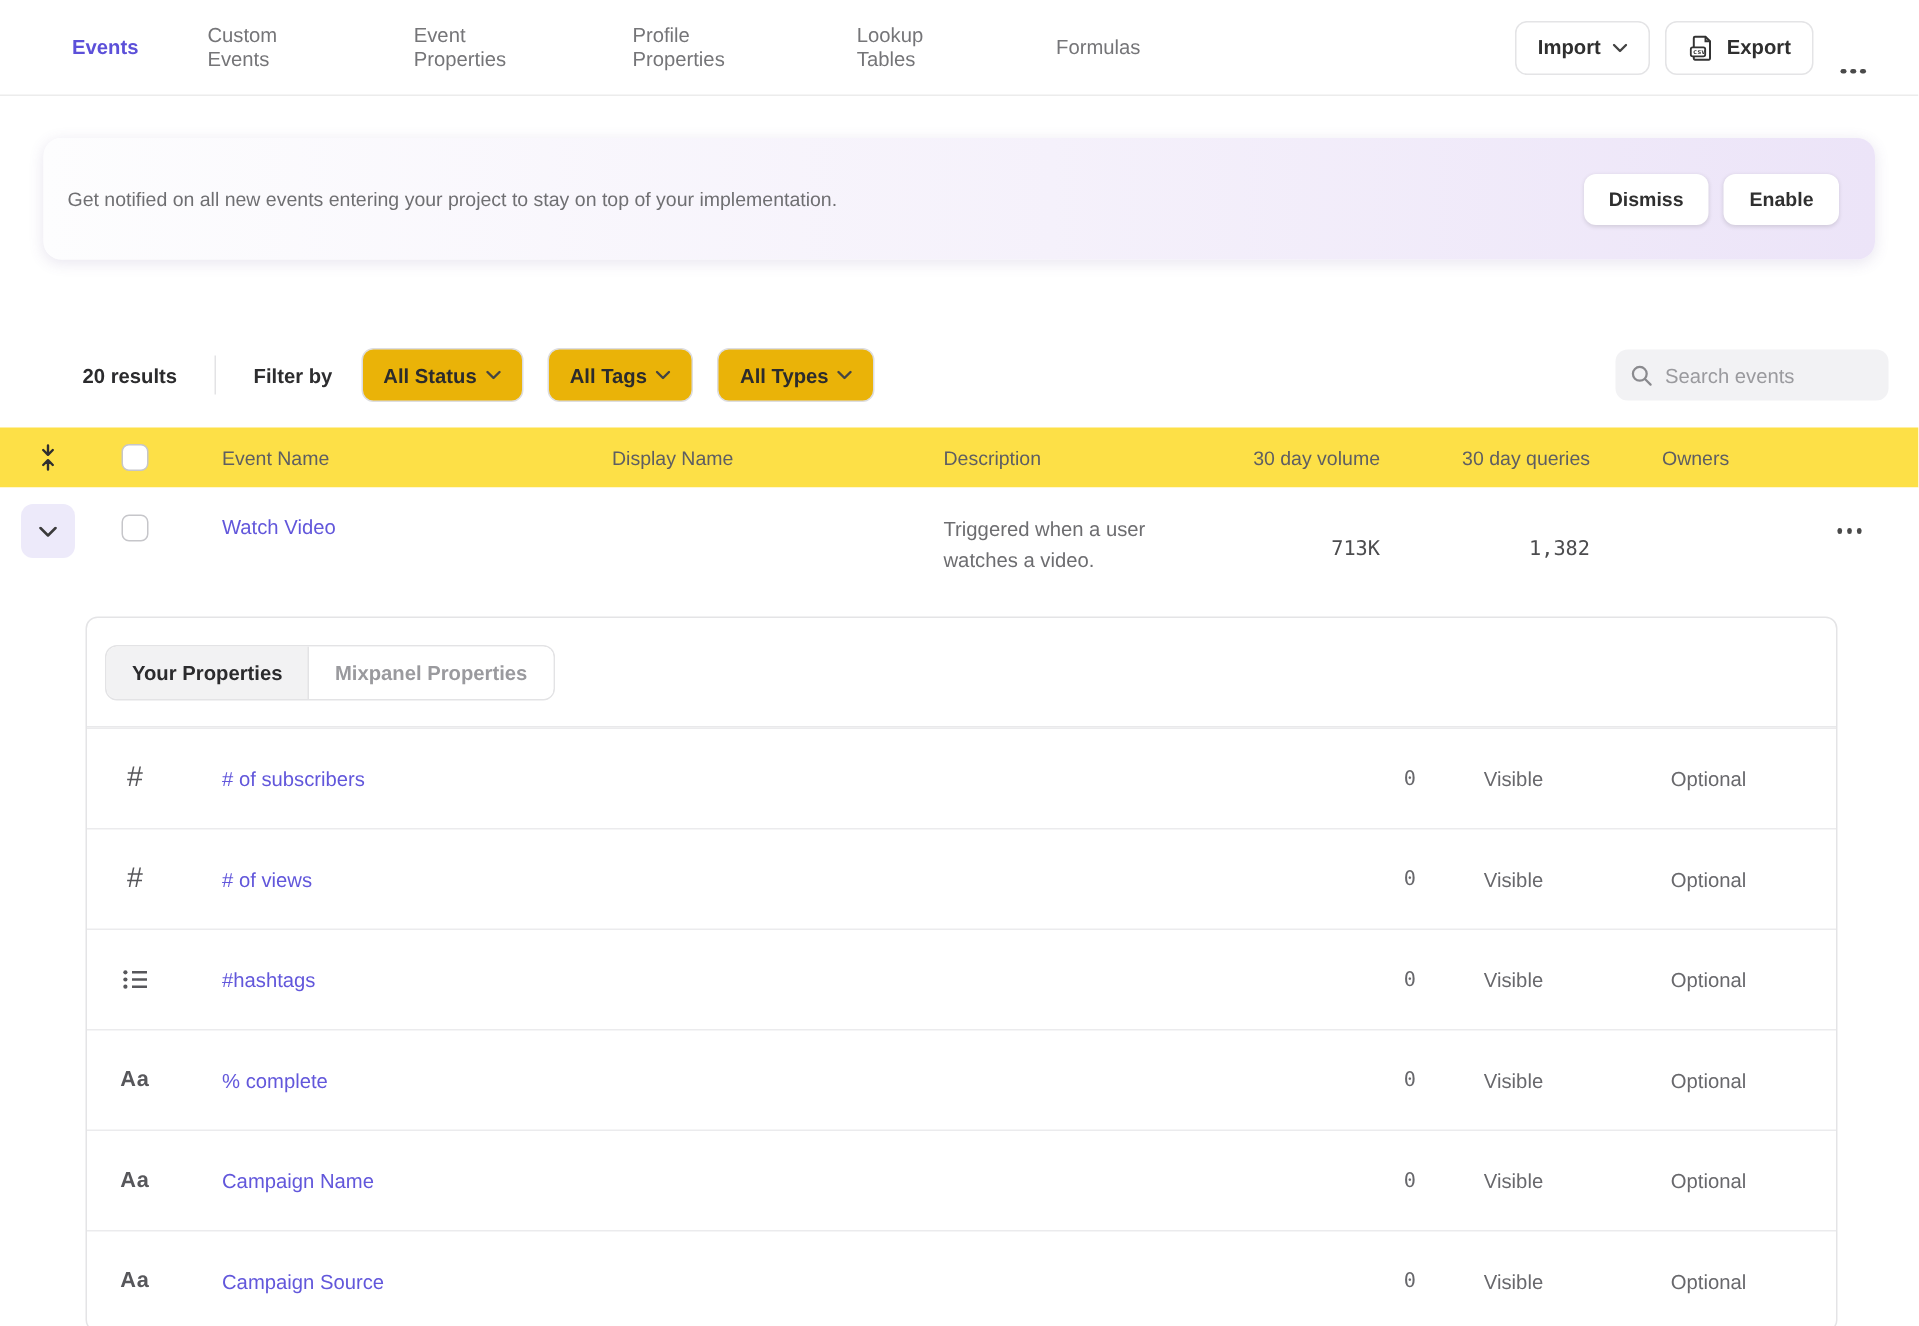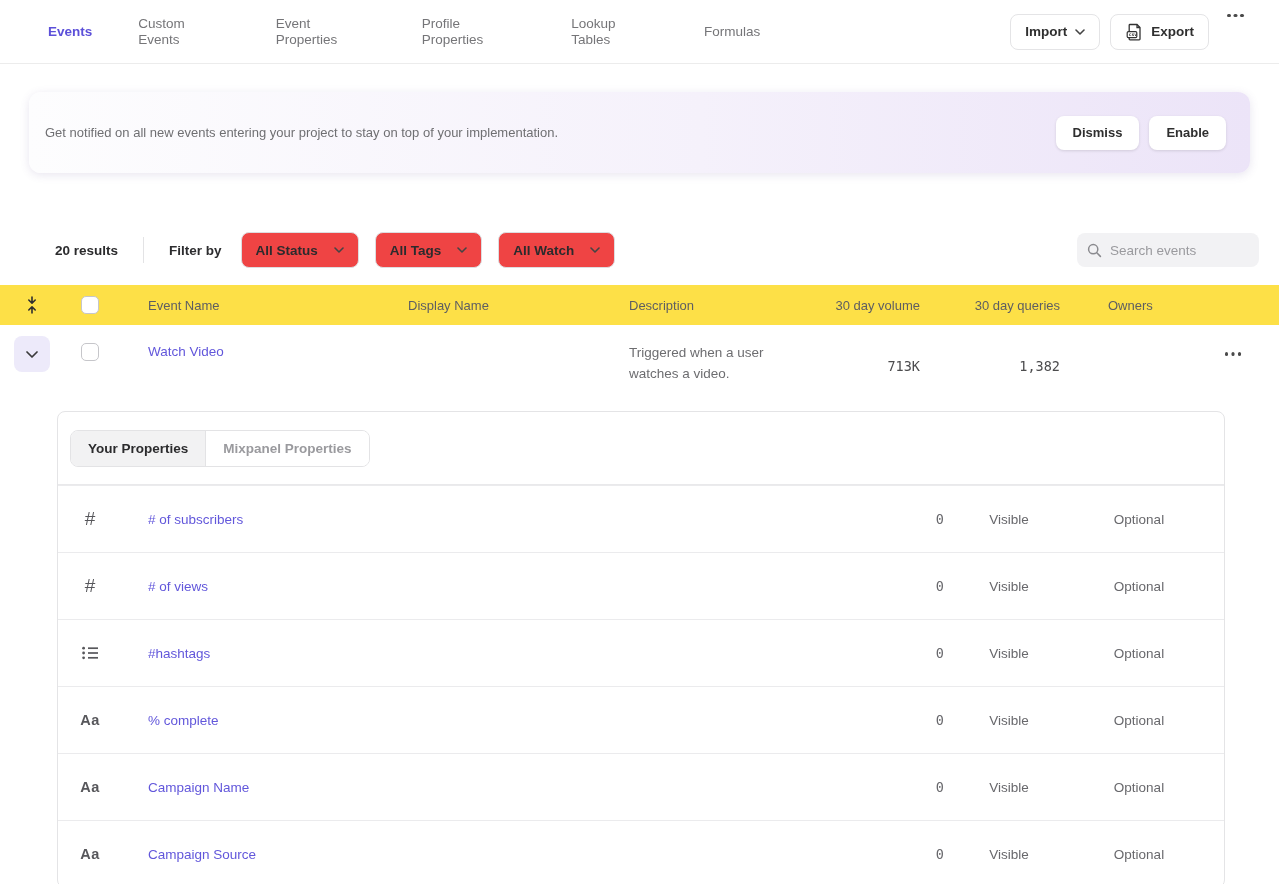--- a/index.html
+++ b/index.html
@@ -15,21 +15,21 @@
   .topnav {
     height:64px; background:#fff; border-bottom:1px solid #ececec;
     display:flex; align-items:center; padding:0 26px 0 48px;
   }
   .nav-tabs { display:flex; gap:46px; align-items:center; }
   .nav-tab { display:flex; align-items:center; cursor:pointer; }
   .nav-tab .tab-label { font-size:13.5px; color:#757578; font-weight:500; line-height:16px; }
   .nav-tab .tab-underline { height:3px; border-radius:2px; margin-top:9px; width:100%; background:transparent; }
   .nav-tab.active .tab-label { color:#5c50d9; font-weight:700; }
   .nav-tab.active .tab-underline { background:#5c50d9; }
-  .nav-actions { margin-left:auto; display:flex; align-items:flex-start; gap:10px; }
+  .nav-actions { margin-left:auto; display:flex; align-items:flex-end; gap:10px; }
   .btn {
     height:36px; padding:0 14px; border:1px solid #e4e4e6; border-radius:8px;
     background:#fff; font-size:13.5px; font-weight:600; color:#2f2f2f;
     display:flex; align-items:center; gap:8px; cursor:pointer;
   }
   .dots3 { width:18px; height:4px; position:relative; margin:0 8px; }
   .dots3 i { position:absolute; top:0; left:0; width:3.5px; height:3.5px; border-radius:50%;
     background:#4a4a4a; box-shadow:6.5px 0 0 #4a4a4a, 13px 0 0 #4a4a4a; }
 
   
@@ -49,22 +49,22 @@
     box-shadow:0 1px 3px rgba(0,0,0,.12);
   }
 
   
   .toolbar { margin-top:59px; height:36px; display:flex; align-items:center;
     padding:0 20px 0 55px; }
   .results { font-weight:700; color:#2b2b2d; }
   .vdivider { width:1px; height:26px; background:#e3e3e5; margin:0 25px; }
   .filter-by { font-weight:600; color:#2d2d2f; margin-right:19px; }
   .dropdown {
-    height:36px; border:1px solid #dddde0; border-radius:8px; background:#ef4444;
-    display:flex; align-items:center; gap:16px; padding:0 14px;
+    height:36px; border:1px solid #dddde0; border-radius:8px; background:#eab308;
+    display:flex; align-items:center; gap:6px; padding:0 14px;
     font-weight:600; color:#2b2b2d; margin-right:16px; cursor:pointer;
   }
   .search-box {
     margin-left:auto; width:182px; height:34px; background:#f2f2f4; border-radius:8px;
     display:flex; align-items:center; padding:0 10px; gap:8px;
   }
   .search-box input {
     border:none; background:transparent; outline:none; width:100%;
     font-family:"Liberation Sans",sans-serif; font-size:13.5px; color:#3a3a3a;
   }
@@ -195,21 +195,21 @@
   </div>
   <div class="dropdown">
     <span>All Tags</span>
     <span>
       <svg width="10" height="6" viewBox="0 0 10 6">
           <polyline points="1,1 5,5 9,1" fill="none" stroke="#444" stroke-width="1.6" stroke-linecap="round" stroke-linejoin="round"></polyline>
         </svg>
     </span>
   </div>
   <div class="dropdown">
-    <span>All Watch</span>
+    <span>All Types</span>
     <span>
       <svg width="10" height="6" viewBox="0 0 10 6">
           <polyline points="1,1 5,5 9,1" fill="none" stroke="#444" stroke-width="1.6" stroke-linecap="round" stroke-linejoin="round"></polyline>
         </svg>
     </span>
   </div>
   <div class="search-box">
     <span>
       <svg width="15" height="15" viewBox="0 0 15 15">
           <circle cx="6.2" cy="6.2" r="4.6" fill="none" stroke="#8a8a8e" stroke-width="1.5"></circle>

